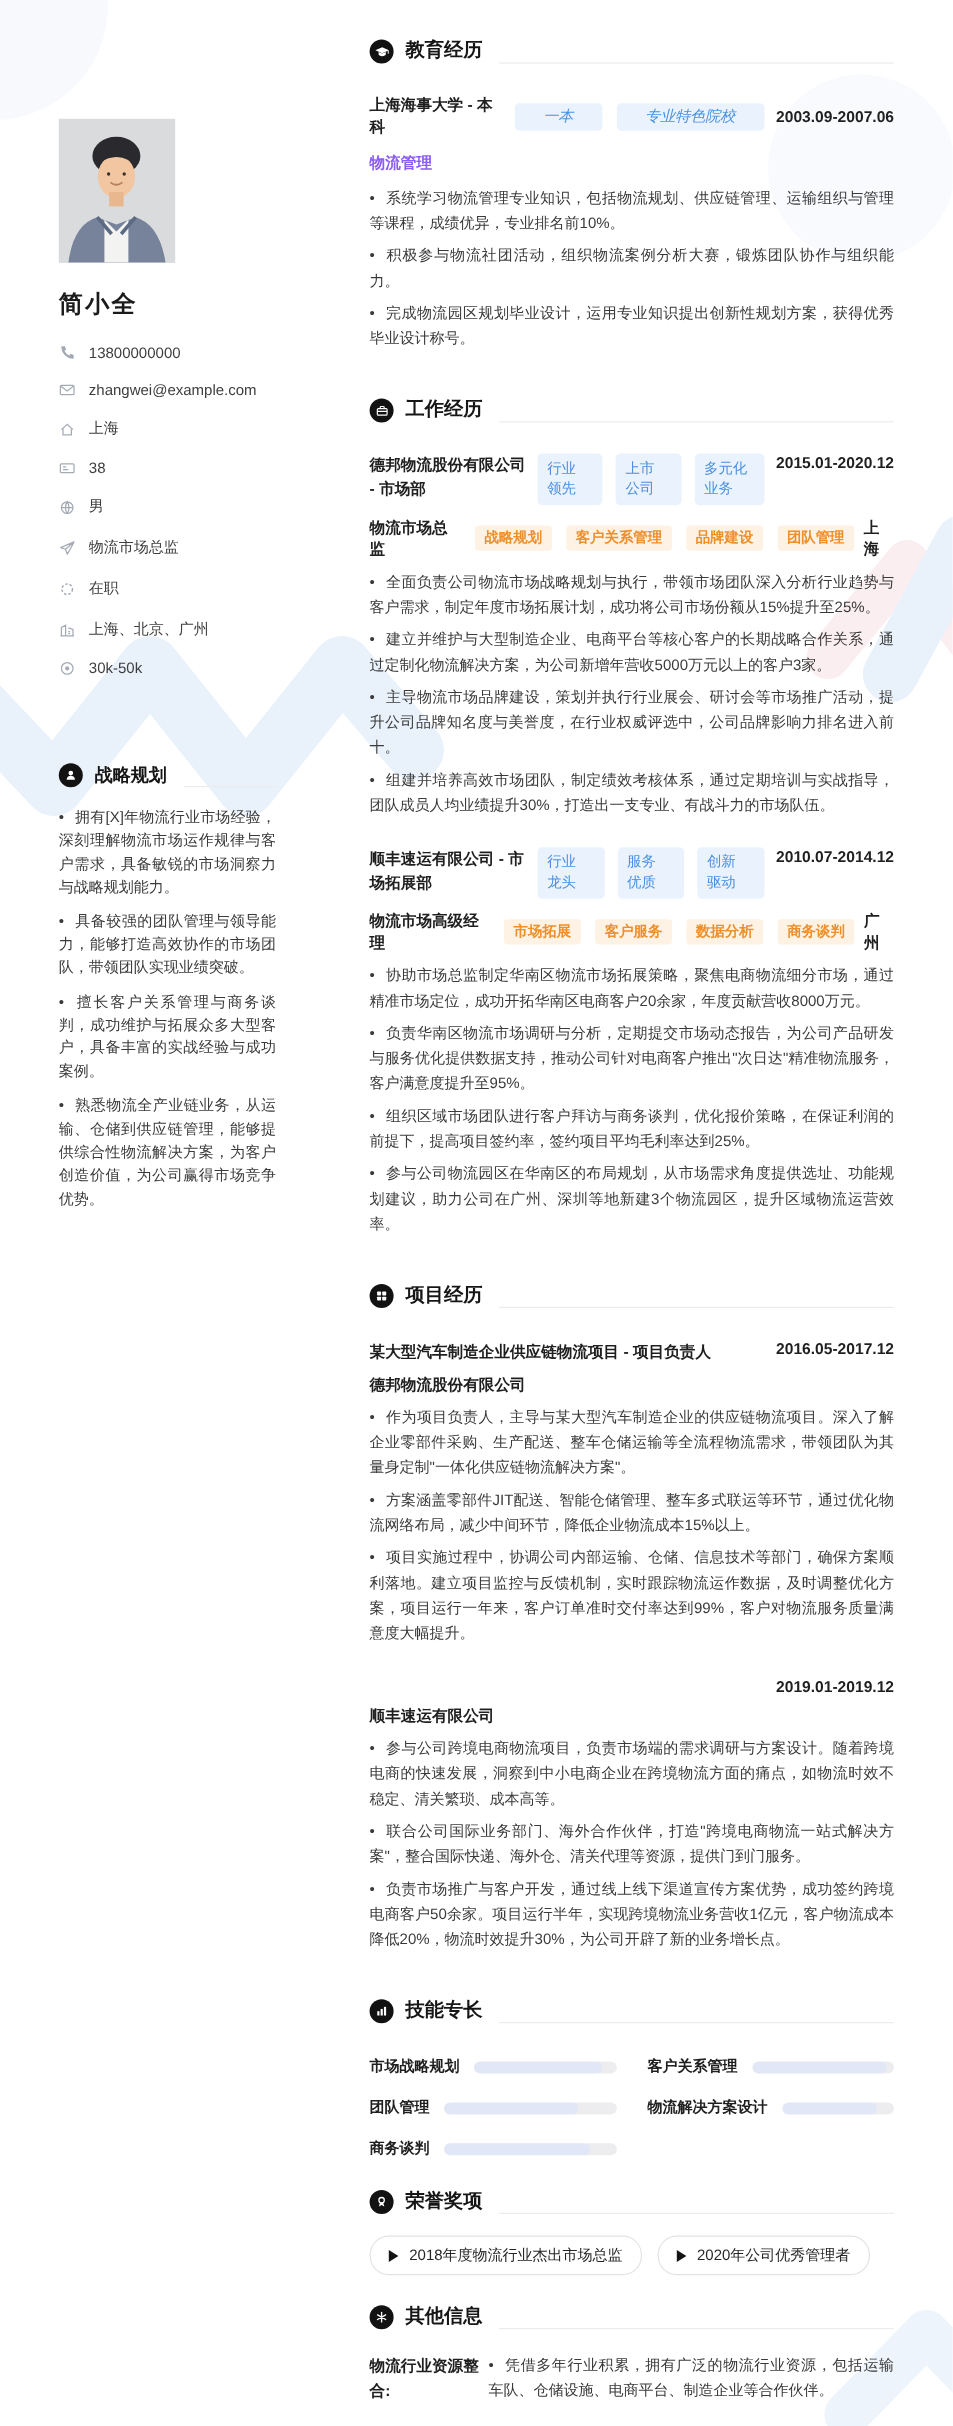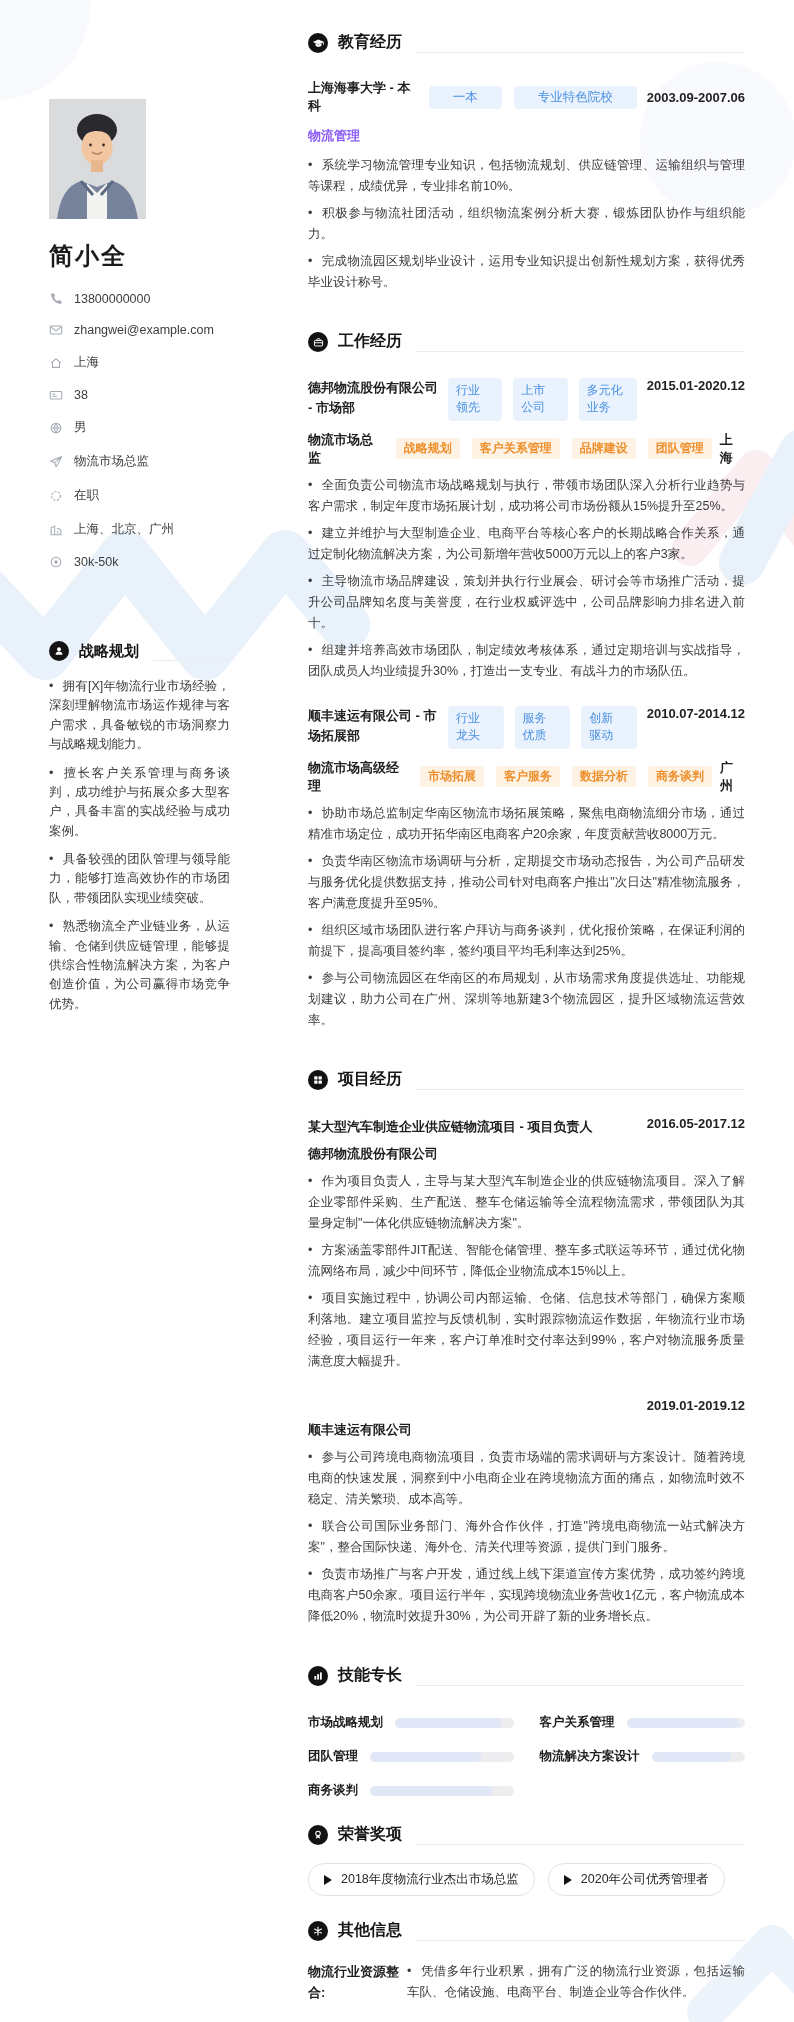--- a/index.html
+++ b/index.html
@@ -3,21 +3,21 @@
 <meta charset="utf-8">
 <style>
   html,body{margin:0;padding:0;background:#fff;}
   .page{position:relative;width:794px;height:2022px;background:#fff;overflow:hidden;
         font-family:"Liberation Sans","DejaVu Sans",sans-serif;color:#333;}
   .wm{position:absolute;inset:0;z-index:0;pointer-events:none;}
   .sidebar{position:absolute;left:49px;top:99px;width:181px;z-index:1;}
   .main{position:absolute;left:308px;top:32px;width:437px;z-index:1;}
 
   .photo{width:97px;height:120px;background:#dadbdd;overflow:hidden;}
-  .name{margin-top:21px;font-size:24px;font-weight:bold;color:#1b1b1b;letter-spacing:2px;}
+  .name{margin-top:21px;font-size:20px;font-weight:bold;color:#1b1b1b;letter-spacing:2px;}
   .contacts{margin-top:20px;}
   .c-row{display:flex;align-items:center;margin-bottom:17px;}
   .c-icon{width:14px;height:14px;margin-right:11px;flex:none;display:flex;}
   .c-text{font-size:12.5px;color:#3d3d3d;}
 
   .s-head{display:flex;align-items:flex-end;}
   .s-circle{width:20px;height:20px;border-radius:50%;background:#121212;display:flex;align-items:center;justify-content:center;flex:none;}
   .s-title{font-size:16px;font-weight:bold;color:#161616;margin-left:10px;white-space:nowrap;}
   .s-line{flex:1;height:1px;background:#ececec;margin-left:14px;}
 
@@ -26,21 +26,21 @@
   .sum-bullets{margin-top:16px;}
   .bullet{font-size:12.5px;color:#3a3a3a;line-height:1.55;text-align:justify;margin-bottom:9px;}
   .dot{margin-right:9px;}
 
   .sec{margin-bottom:38px;}
   .sec .s-head{margin-bottom:26px;}
   .main .bullet{line-height:1.68;margin-bottom:6px;}
 
   .edu-row{display:flex;align-items:center;margin-bottom:12px;}
   .b13{font-size:13px;font-weight:bold;color:#1f1f1f;}
-  .tag-blue{background:#e9f2fd;color:#4a90e2;font-size:12.5px;padding:3px 24px;border-radius:4px;margin-left:12px;white-space:nowrap;}
+  .tag-blue{background:#e9f2fd;color:#4a90e2;font-size:12.5px;padding:3px 24px;border-radius:4px;margin-left:12px;white-space:nowrap;font-style:italic;}
   .date{margin-left:auto;font-size:13px;font-weight:bold;color:#1f1f1f;white-space:nowrap;padding-left:10px;}
   .major{font-size:13px;font-weight:bold;color:#8b5cf6;margin-bottom:10px;}
 
   .job{margin-bottom:24px;}
   .job-head{display:flex;align-items:flex-start;margin-bottom:10px;}
   .job-company{width:132px;flex:none;font-size:13px;font-weight:bold;color:#1f1f1f;line-height:1.55;}
   .job-tags{display:flex;gap:11px;margin-left:8px;align-items:flex-start;}
   .tag-blue2{background:#e9f2fd;color:#4a90e2;font-size:12px;line-height:1.45;padding:4px 8px;border-radius:4px;max-width:42px;text-align:left;text-wrap:balance;}
   .pos-row{display:flex;align-items:center;margin-bottom:8px;flex-wrap:nowrap;}
   .kw{background:#fdf2e3;color:#ee8f2c;font-size:12px;font-weight:bold;padding:2px 8px;border-radius:3px;margin-left:12px;white-space:nowrap;}
@@ -192,22 +192,22 @@
           <svg viewBox="0 0 16 16" width="12" height="12">
               <circle cx="8" cy="5.6" r="2.6" fill="#fff"></circle>
               <path d="M3.4 13 c0-2.7 2.1-4.3 4.6-4.3 s4.6 1.6 4.6 4.3z" fill="#fff"></path>
             </svg>
         </span>
         <span class="s-title">战略规划</span>
         <span class="s-line"></span>
       </div>
       <div class="sum-bullets">
         <div class="bullet"><span class="dot">•</span><span>拥有[X]年物流行业市场经验，深刻理解物流市场运作规律与客户需求，具备敏锐的市场洞察力与战略规划能力。</span></div>
+        <div class="bullet"><span class="dot">•</span><span>具备较强的团队管理与领导能力，能够打造高效协作的市场团队，带领团队实现业绩突破。</span></div>
         <div class="bullet"><span class="dot">•</span><span>擅长客户关系管理与商务谈判，成功维护与拓展众多大型客户，具备丰富的实战经验与成功案例。</span></div>
-        <div class="bullet"><span class="dot">•</span><span>具备较强的团队管理与领导能力，能够打造高效协作的市场团队，带领团队实现业绩突破。</span></div>
         <div class="bullet"><span class="dot">•</span><span>熟悉物流全产业链业务，从运输、仓储到供应链管理，能够提供综合性物流解决方案，为客户创造价值，为公司赢得市场竞争优势。</span></div>
       </div>
     </div>
   </div>
 
   <div class="main">
 
     <div class="sec">
       <div class="s-head">
         <span class="s-circle">
@@ -315,21 +315,21 @@
 
       <div class="proj">
         <div class="proj-head">
           <span class="proj-name">某大型汽车制造企业供应链物流项目 - 项目负责人</span>
           <span class="date">2016.05-2017.12</span>
         </div>
         <div class="proj-co">德邦物流股份有限公司</div>
         <div>
           <div class="bullet"><span class="dot">•</span><span>作为项目负责人，主导与某大型汽车制造企业的供应链物流项目。深入了解企业零部件采购、生产配送、整车仓储运输等全流程物流需求，带领团队为其量身定制"一体化供应链物流解决方案"。</span></div>
           <div class="bullet"><span class="dot">•</span><span>方案涵盖零部件JIT配送、智能仓储管理、整车多式联运等环节，通过优化物流网络布局，减少中间环节，降低企业物流成本15%以上。</span></div>
-          <div class="bullet"><span class="dot">•</span><span>项目实施过程中，协调公司内部运输、仓储、信息技术等部门，确保方案顺利落地。建立项目监控与反馈机制，实时跟踪物流运作数据，年物流行业市场经验，项目运行一年来，客户订单准时交付率达到99%，客户对物流服务质量满意度大幅提升。</span></div>
+          <div class="bullet"><span class="dot">•</span><span>项目实施过程中，协调公司内部运输、仓储、信息技术等部门，确保方案顺利落地。建立项目监控与反馈机制，实时跟踪物流运作数据，及时调整优化方案，项目运行一年来，客户订单准时交付率达到99%，客户对物流服务质量满意度大幅提升。</span></div>
         </div>
       </div>
 
       <div class="proj">
         <div class="proj-head">
           <span class="date">2019.01-2019.12</span>
         </div>
         <div class="proj-co">顺丰速运有限公司</div>
         <div>
           <div class="bullet"><span class="dot">•</span><span>参与公司跨境电商物流项目，负责市场端的需求调研与方案设计。随着跨境电商的快速发展，洞察到中小电商企业在跨境物流方面的痛点，如物流时效不稳定、清关繁琐、成本高等。</span></div>

